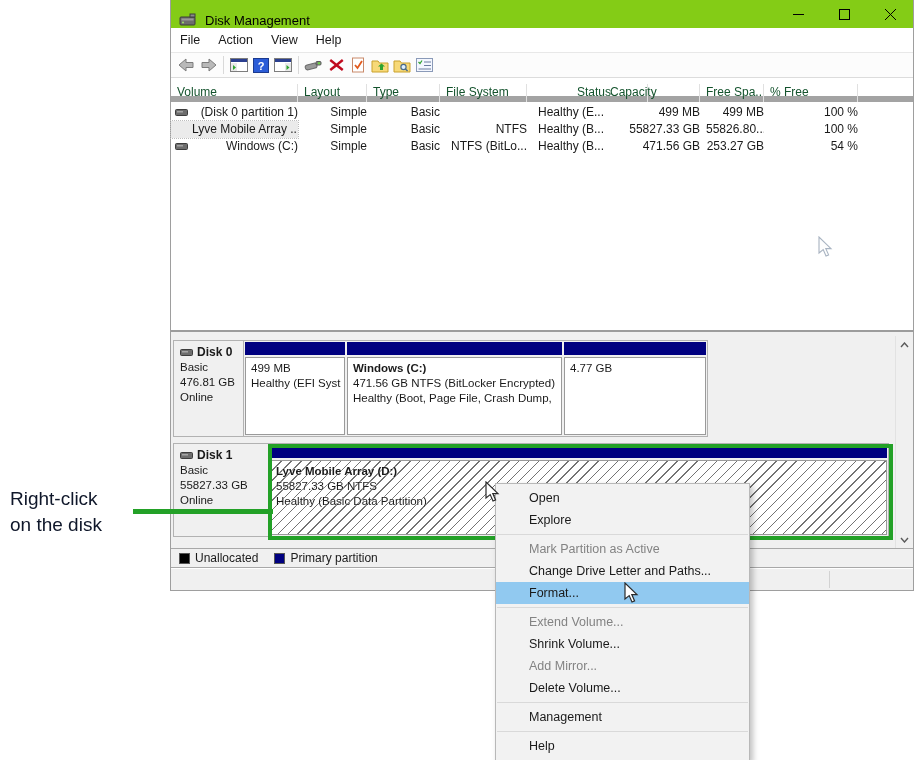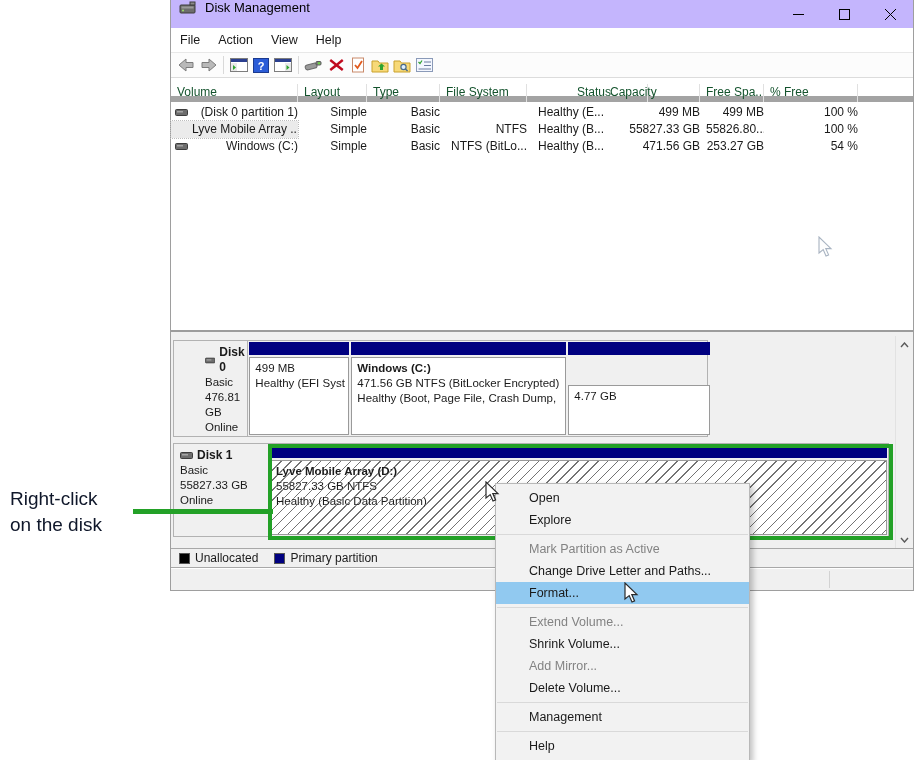--- a/index.html
+++ b/index.html
@@ -3,21 +3,21 @@
 <meta charset="utf-8">
 <style>
   * { margin:0; padding:0; box-sizing:border-box; }
   html,body { background:#fff; }
   body { font-family:"Liberation Sans", sans-serif; color:#1a1a1a; }
   #stage { position:relative; width:916px; height:760px; background:#fff; overflow:hidden; }
 
   
   .mmc-window { position:absolute; left:170px; top:0; width:744px; height:591px;
     background:#fff; border:1px solid #9e9e9e; border-top:none; }
-  .titlebar { position:absolute; left:0; top:0; right:0; height:28px; background:#c4b5fd; display:flex; align-items:flex-start; }
+  .titlebar { position:absolute; left:0; top:0; right:0; height:28px; background:#84cc16; display:flex; align-items:flex-end; }
   .titlebar-icon { margin-left:8px; width:18px; height:16px; }
   .title-text { margin-left:8px; font-size:13px; color:#000; }
   .win-controls { position:absolute; right:0; top:0; height:28px; display:flex; }
   .win-btn { width:46px; height:28px; display:flex; align-items:center; justify-content:center; }
 
   .menubar { position:absolute; left:0; top:28px; right:0; height:24px; background:#fff; display:flex; align-items:center; font-size:12.5px; }
   .menubar .menu-item { padding:3px 9px; }
 
   .toolbar { position:absolute; left:0; top:52px; right:0; height:26px; background:#fcfcfc;
     border-top:1px solid #e8e8e8; border-bottom:1px solid #dcdcdc; display:flex; align-items:center; padding-left:4px; }
@@ -252,21 +252,21 @@
         <div class="vl-cell" style="left:433px;width:96px;">471.56 GB</div>
         <div class="vl-cell" style="left:529px;width:64px;">253.27 GB</div>
         <div class="vl-cell" style="left:593px;width:94px;">54 %</div>
       </div>
     </div>
 
     <div class="splitter"></div>
 
     <div class="disk-panel">
 
-      <div class="disk-row" style="left:2px; top:7px; width:535px; height:97px;padding-left:25px;">
+      <div class="disk-row" style="left:2px; top:7px; width:535px; height:97px;">
         <div class="disk-info">
           <div class="disk-name">
             <svg width="13" height="7" viewBox="0 0 13 7">
                 <rect x="0.5" y="0.5" width="12" height="6" rx="1" fill="#6d6d6d" stroke="#3d3d3d"></rect>
                 <rect x="2" y="2" width="6" height="1.5" fill="#a5a5a5"></rect>
               </svg>
             <span>Disk 0</span>
           </div>
           <div>Basic</div>
           <div>476.81 GB</div>
@@ -281,21 +281,21 @@
             </div>
           </div>
           <div class="part" style="width:215px;">
             <div class="part-header"></div>
             <div class="part-body">
               <div class="part-title">Windows  (C:)</div>
               <div>471.56 GB NTFS (BitLocker Encrypted)</div>
               <div>Healthy (Boot, Page File, Crash Dump,</div>
             </div>
           </div>
-          <div class="part" style="width:142px;gap:28px;">
+          <div class="part" style="width:142px;">
             <div class="part-header"></div>
             <div class="part-body">
               <div>4.77 GB</div>
             </div>
           </div>
         </div>
       </div>
 
       <div class="disk-row" style="left:2px; top:110px; width:716px; height:94px;">
         <div class="disk-info">

